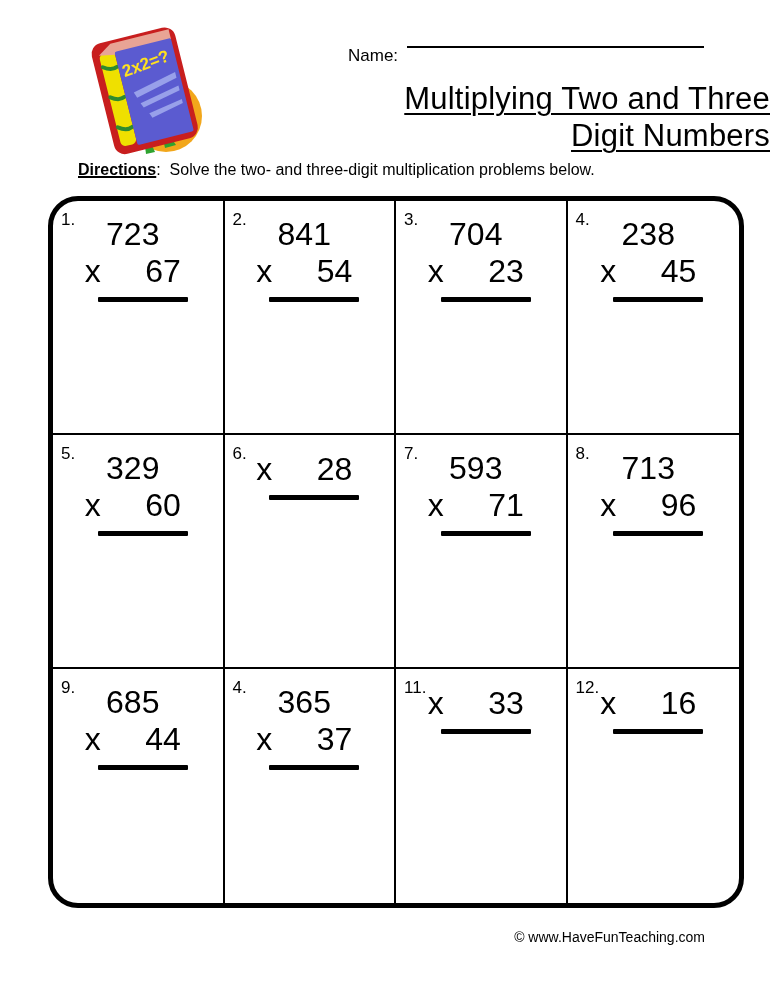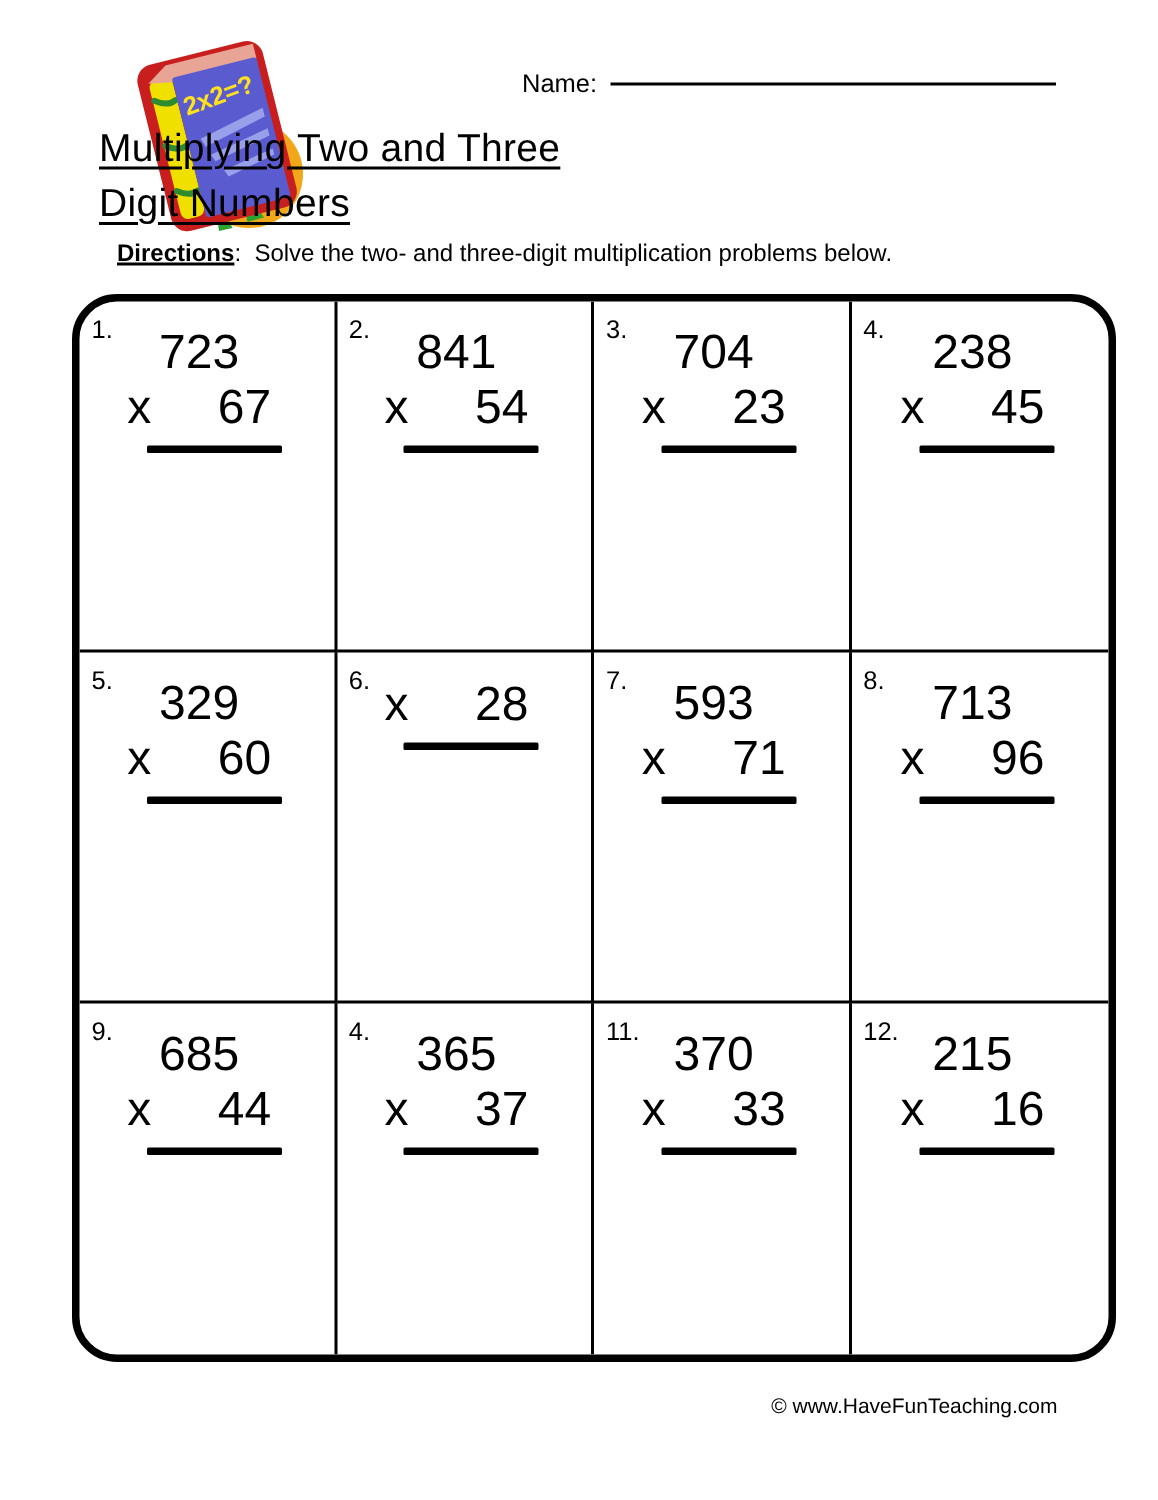--- a/index.html
+++ b/index.html
@@ -13,32 +13,32 @@
     overflow: hidden;
   }
 
   
   .book-icon {
     position: absolute; left: 82px; top: 24px;
     width: 142px; height: 136px;
   }
   .name-row {
     position: absolute; left: 348px; top: 46px;
-    font-size: 17px; display: flex; align-items: center;
+    font-size: 17px; display: flex; align-items: flex-start;
     width: 356px;
   }
   .name-line {
     flex: 1 1 auto; height: 1px;
     border-bottom: 2px solid #000;
     margin-left: 9px; margin-bottom: 1px;
   }
   .title-block {
     position: absolute; left: 66px; top: 80px; width: 704px;
-    text-align: left;
-    font-size: 26px; line-height: 37px;
+    text-align: right;
+    font-size: 31px; line-height: 37px;
     letter-spacing: 0.2px;
   }
   .title-block .tline {
     text-decoration: underline;
     text-decoration-thickness: 2px;
     text-underline-offset: 4px;
   }
   .directions-row {
     position: absolute; left: 78px; top: 161px;
     font-size: 16px; white-space: pre-wrap;
@@ -257,33 +257,31 @@
         <span>x</span>
         <span>37</span>
       </div>
       <div class="ansline"></div>
     </div>
   </div>
 
   <div class="cell">
     <span class="pnum">11.</span>
     <div class="prob">
-      <div class="ptop">370</div>
       <div class="pbot">
         <span>x</span>
         <span>33</span>
       </div>
       <div class="ansline"></div>
     </div>
   </div>
 
   <div class="cell">
     <span class="pnum">12.</span>
     <div class="prob">
-      <div class="ptop">215</div>
       <div class="pbot">
         <span>x</span>
         <span>16</span>
       </div>
       <div class="ansline"></div>
     </div>
   </div>
 
 </div>
 

